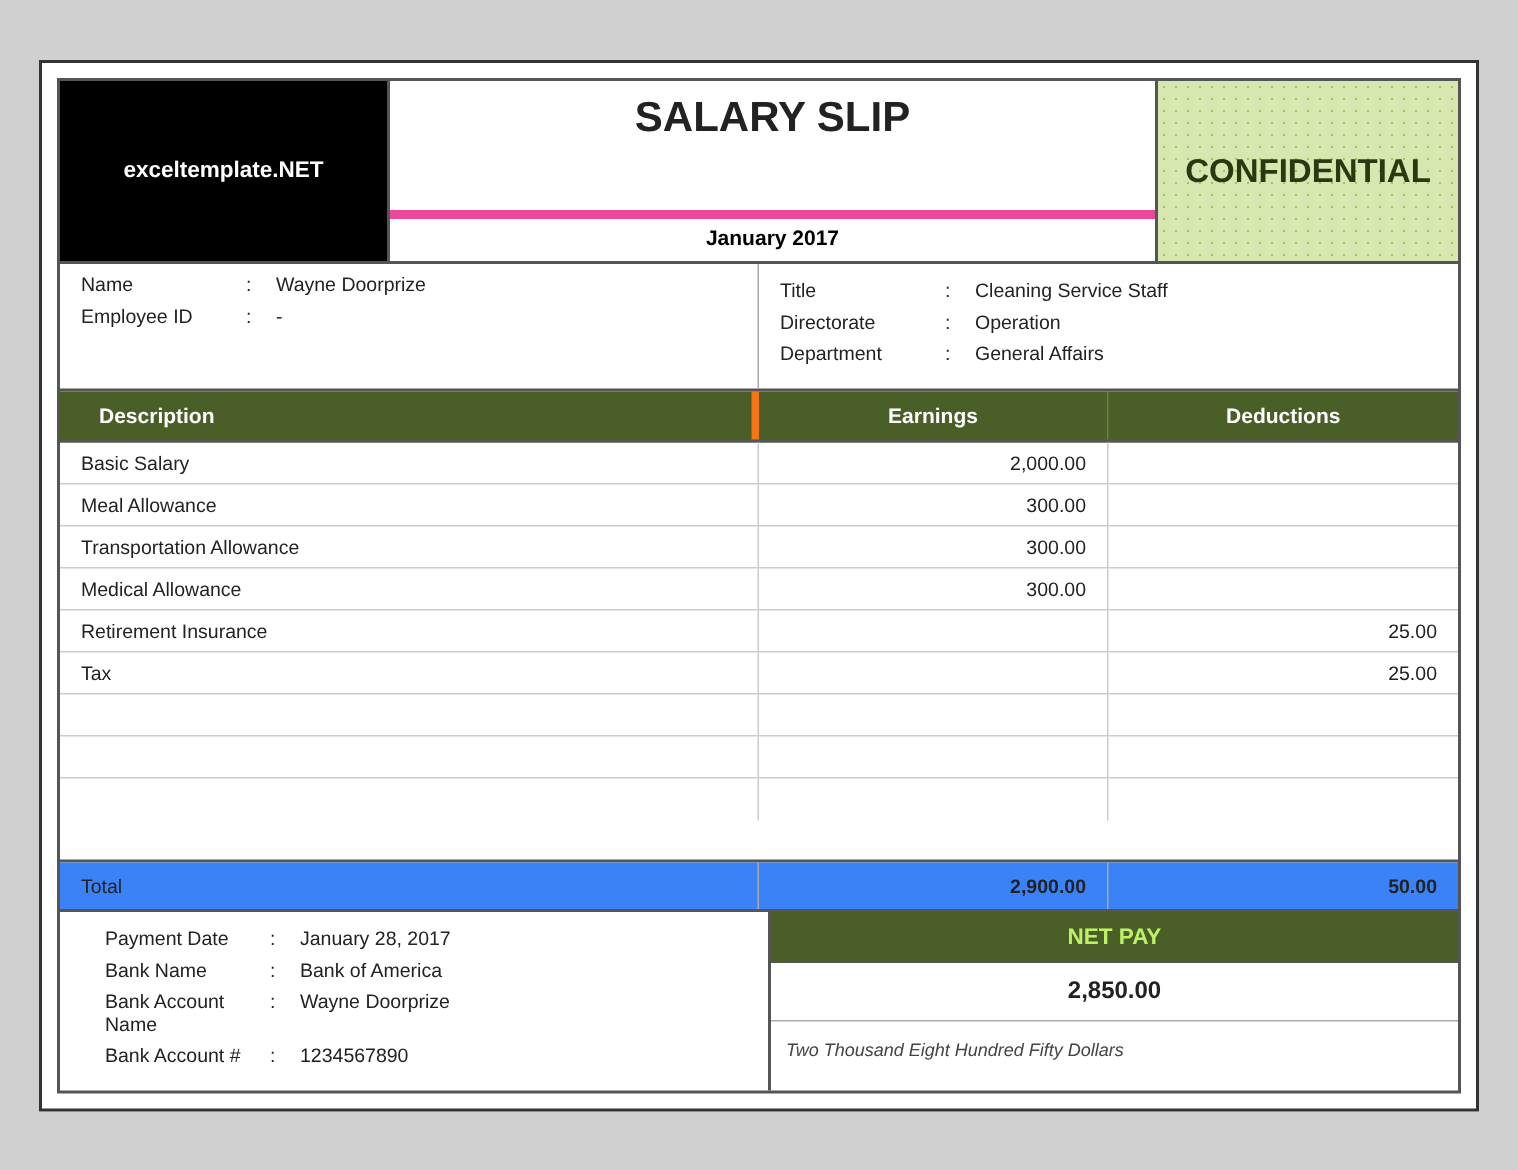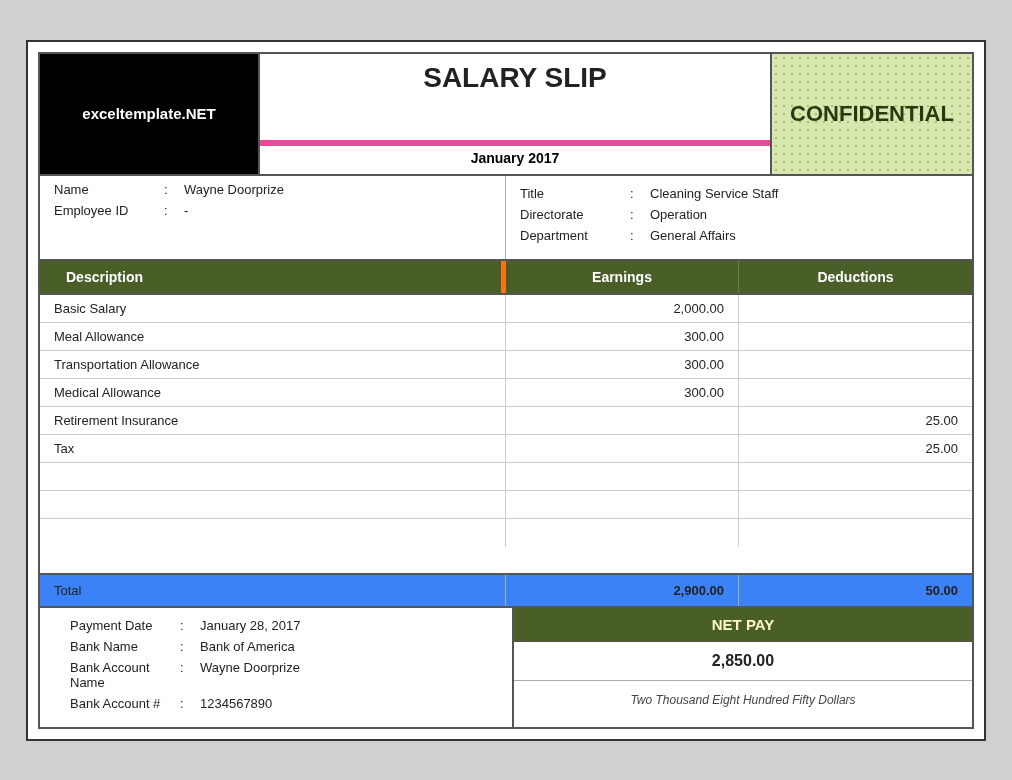--- a/index.html
+++ b/index.html
@@ -204,38 +204,37 @@
       padding: 10px 14px;
       border-right: 2px solid #555;
     }
     .footer-right {
       width: 50%;
       display: flex;
       flex-direction: column;
     }
     .net-pay-header {
       background: #4a5e28;
-      color: #fef9c3;
+      color: #bef264;
       font-weight: bold;
       font-size: 15px;
       text-align: center;
       padding: 8px;
       border-bottom: 1px solid #555;
     }
     .net-pay-value {
       font-size: 16px;
       font-weight: bold;
       text-align: center;
       padding: 10px;
       border-bottom: 1px solid #aaa;
       color: #222;
     }
     .net-pay-words {
       font-style: italic;
-      text-align: center;
       padding: 12px 10px;
       color: #444;
       font-size: 12px;
     }
   </style>
 </head>
 <body>
 
 <div class="page">
   <div class="outer-border">

